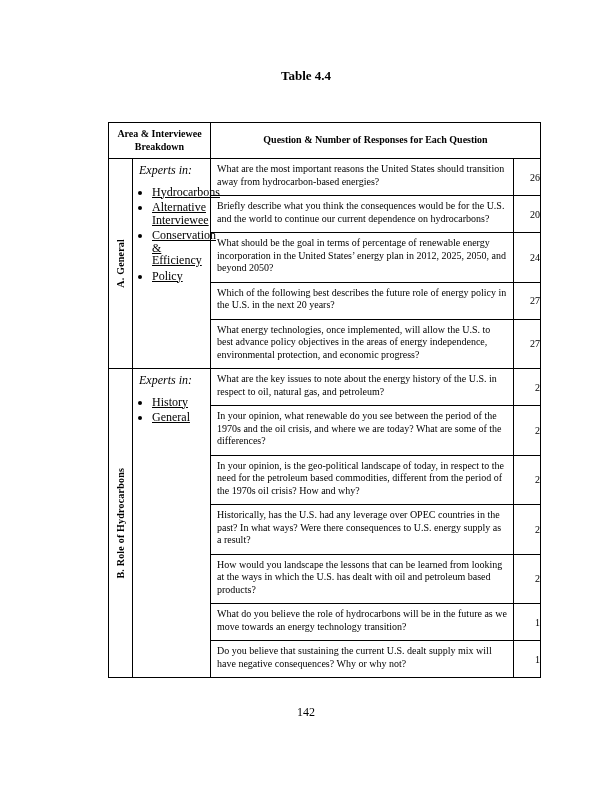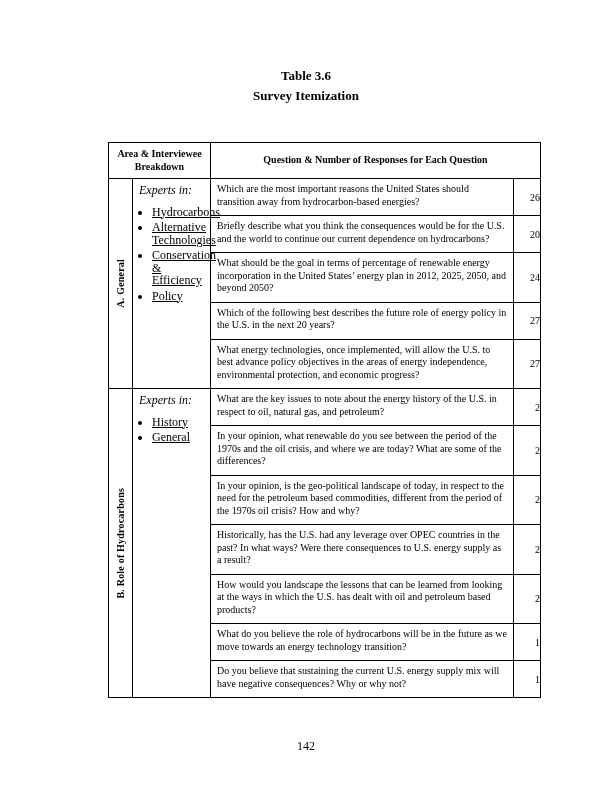--- a/index.html
+++ b/index.html
@@ -76,33 +76,32 @@
     vertical-align: top;
     padding: 4px 6px 7px 6px;
   }
   td.count-cell {
     text-align: right;
     vertical-align: middle;
     font-size: 10px;
   }
   .page-number {
     position: absolute;
-    top: 739px;
+    top: 705px;
     left: 0;
     width: 612px;
     text-align: center;
     font-size: 12px;
   }
 </style>
 </head>
 <body>
 
 <div class="page-title">
-  <div>Table 3.6</div>
-  <div>Survey Itemization</div>
+  <div>Table 4.4</div>
 </div>
 
 <table class="survey">
   <colgroup>
     <col style="width:24px">
     <col style="width:78px">
     <col style="width:303px">
     <col style="width:27px">
   </colgroup>
   <thead>
@@ -113,26 +112,26 @@
   </thead>
   <tbody id="survey-tbody">
       <tr>
         <td rowspan="5" class="section-label-cell">
           <div class="rotated">A. General</div>
         </td>
         <td rowspan="5" class="experts-cell">
           <div class="experts-heading">Experts in:</div>
           <ul class="experts-list">
             <li>Hydrocarbons</li>
-            <li>Alternative Technologies</li>
+            <li>Alternative Interviewee</li>
             <li>Conservation &amp; Efficiency</li>
             <li>Policy</li>
           </ul>
         </td>
-        <td class="question-cell">Which are the most important reasons the United States should transition away from hydrocarbon-based energies?</td>
+        <td class="question-cell">What are the most important reasons the United States should transition away from hydrocarbon-based energies?</td>
         <td class="count-cell">26</td>
       </tr>
       <tr>
         <td class="question-cell">Briefly describe what you think the consequences would be for the U.S. and the world to continue our current dependence on hydrocarbons?</td>
         <td class="count-cell">20</td>
       </tr>
       <tr>
         <td class="question-cell">What should be the goal in terms of percentage of renewable energy incorporation in the United States’ energy plan in 2012, 2025, 2050, and beyond 2050?</td>
         <td class="count-cell">24</td>
       </tr>
@@ -172,19 +171,19 @@
       </tr>
       <tr>
         <td class="question-cell">How would you landscape the lessons that can be learned from looking at the ways in which the U.S. has dealt with oil and petroleum based products?</td>
         <td class="count-cell">2</td>
       </tr>
       <tr>
         <td class="question-cell">What do you believe the role of hydrocarbons will be in the future as we move towards an energy technology transition?</td>
         <td class="count-cell">1</td>
       </tr>
       <tr>
-        <td class="question-cell">Do you believe that sustaining the current U.S. energy supply mix will have negative consequences? Why or why not?</td>
+        <td class="question-cell">Do you believe that sustaining the current U.S. dealt supply mix will have negative consequences? Why or why not?</td>
         <td class="count-cell">1</td>
       </tr>
     </tbody>
 </table>
 
 <div class="page-number">142</div>
 
 </body></html>

